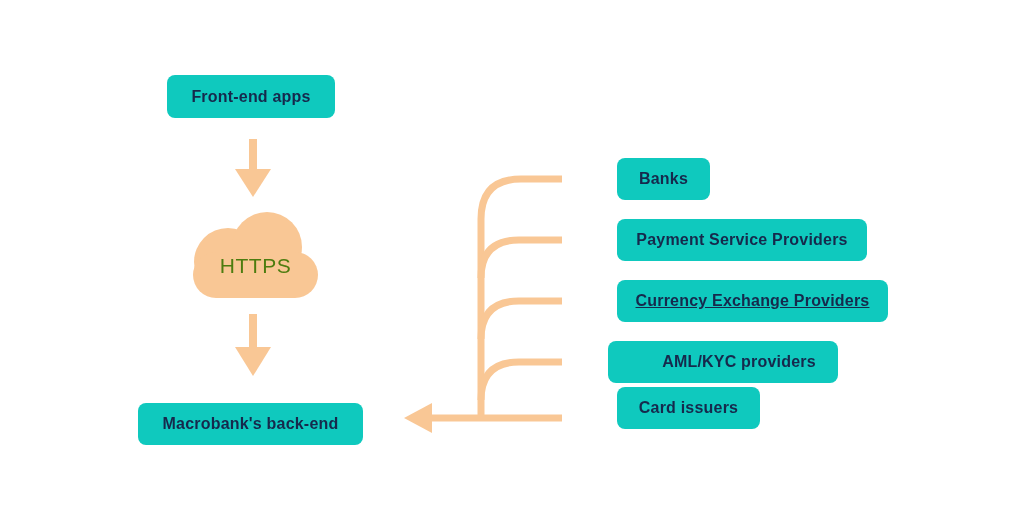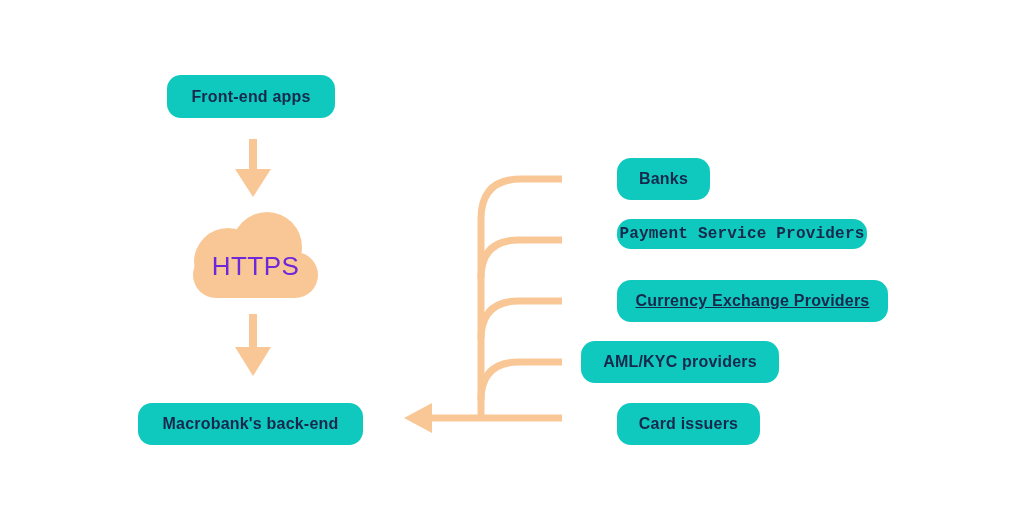--- a/index.html
+++ b/index.html
@@ -12,46 +12,46 @@
     overflow: hidden;
   }
   .layer {
     position: absolute;
     left: 0; top: 0;
   }
   .pill {
     position: absolute;
     background: #0fc9be;
     color: #16294c;
-    border-radius: 14px;
+    border-radius: 8px;
     display: flex;
     align-items: center;
     justify-content: center;
     font-size: 16px;
     font-weight: 600;
     letter-spacing: 0.2px;
     white-space: nowrap;
   }
   .pill-frontend  { left: 167px; top:  75px; width: 168px; height: 43px; }
   .pill-backend   { left: 138px; top: 403px; width: 225px; height: 42px; }
   .pill-banks     { left: 617px; top: 158px; width:  93px; height: 42px; }
-  .pill-psp       { left: 617px; top: 219px; width: 250px; height: 30px; font-family: Liberation Mono, monospace; }
+  .pill-psp       { left: 617px; top: 219px; width: 250px; height: 42px; }
   .pill-cep       { left: 617px; top: 280px; width: 271px; height: 42px; text-decoration: underline; }
-  .pill-aml       { left: 581px; top: 341px; width: 198px; height: 42px; }
-  .pill-card      { left: 617px; top: 403px; width: 143px; height: 42px; }
+  .pill-aml       { left: 608px; top: 341px; width: 198px; height: 42px; padding-left: 32px; }
+  .pill-card      { left: 617px; top: 387px; width: 143px; height: 42px; }
   .cloud-label {
     position: absolute;
     left: 193px; top: 254px;
     width: 125px; height: 24px;
     line-height: 24px;
     text-align: center;
-    font-size: 26px;
+    font-size: 21px;
     font-weight: 500;
     letter-spacing: 0.5px;
-    color: #6d28d9;
+    color: #4d7c0f;
   }
   svg .peach-stroke { stroke: #f9c795; fill: none; }
   svg .peach-fill   { fill: #f9c795; }
 </style>
 </head>
 <body>
 
 <div class="canvas">
 
   <svg class="layer" width="1024" height="520" viewBox="0 0 1024 520">

